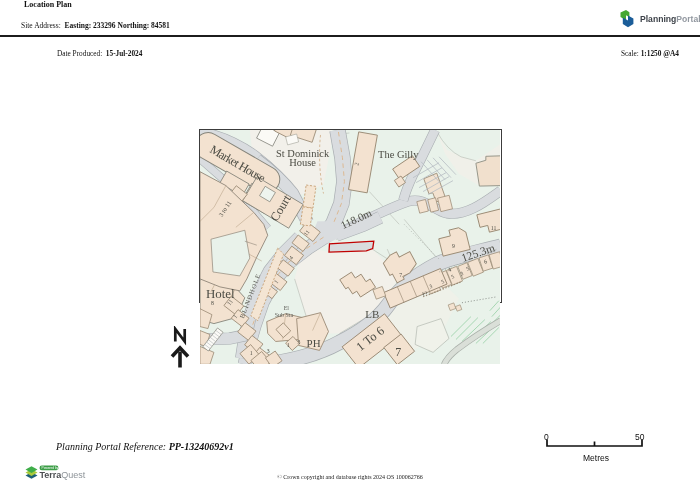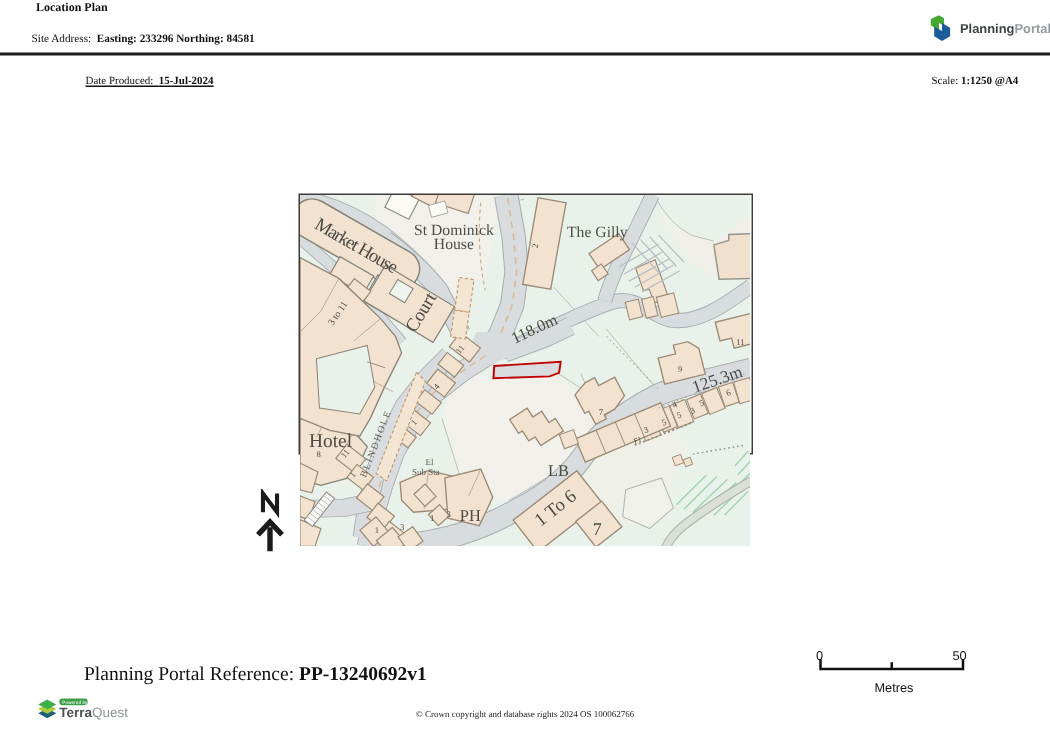--- a/index.html
+++ b/index.html
@@ -9,21 +9,21 @@
 </style>
 </head>
 <body>
 
 <div class="abs" style="left:24px;top:0;font-size:8px;font-weight:bold;color:#111;">Location Plan</div>
 
 <div class="abs" style="left:21px;top:21px;font-size:7.5px;color:#111;text-align:right;">Site Address:&nbsp; <b>Easting: 233296 Northing: 84581</b></div>
 
 <div class="abs" style="left:0;top:35.4px;width:700px;height:1.3px;background:#1c1c1c;"></div>
 
-<div class="abs" style="left:57px;top:49px;font-size:7.3px;color:#111;text-decoration:underline;">Date Produced:&nbsp; <b>15-Jul-2024</b></div>
+<div class="abs" style="left:57px;top:49px;font-size:7.3px;color:#111;">Date Produced:&nbsp; <b>15-Jul-2024</b></div>
 
 <div class="abs" style="left:585px;top:49px;font-size:7.3px;color:#111;margin-left:36px;">Scale:&nbsp;<b>1:1250 @A4</b></div>
 
 <div class="abs" style="left:618px;top:8px;width:92px;height:22px;">
 <svg width="92" height="22" viewBox="0 0 92 22">
 
   <path d="M2.5,4.6 L8,2.1 L11.4,4.2 L11.4,9.2 L8,7.3 L8,12.2 L2.5,8.9 Z" fill="#46a832"></path>
 
   <path d="M4.8,9.6 L10,12.6 L10,7.4 L15.4,10.5 L15.4,16.1 L10,19.3 L4.8,16.1 Z" fill="#1b5d99"></path>
 
@@ -359,21 +359,21 @@
 </div>
 
 <div class="abs" style="left:166px;top:326px;">
 <svg width="28" height="44" viewBox="0 0 28 44">
   <path d="M9.3,15.5 L9.3,3 L18.7,15.5 L18.7,3" stroke="#1a1a1a" stroke-width="2.7" fill="none"></path>
   <path d="M14,41.5 L14,25.5" stroke="#1a1a1a" stroke-width="3.6" fill="none"></path>
   <path d="M6,30.5 L14,22 L22,30.5" stroke="#1a1a1a" stroke-width="3.6" fill="none"></path>
 </svg>
 </div>
 
-<div class="abs" style="left:56px;top:441px;font-size:13px;color:#111;">Planning Portal Reference: <b>PP-13240692v1</b></div>
+<div class="abs" style="left:56px;top:441px;font-size:10px;color:#111;font-style:italic;">Planning Portal Reference: <b>PP-13240692v1</b></div>
 
 <div class="abs" style="left:24px;top:462px;width:70px;height:22px;">
 <svg width="70" height="22" viewBox="0 0 70 22">
 
   <path d="M1.5,13.5 L7.5,10.2 L13.5,13.5 L7.5,16.8 Z" fill="#1e6076"></path>
   <path d="M1.5,10.6 L7.5,7.3 L13.5,10.6 L7.5,13.9 Z" fill="#aacb3b"></path>
   <path d="M1.5,7.6 L7.5,4.3 L13.5,7.6 L7.5,10.9 Z" fill="#3fae49"></path>
 
   <rect x="15.5" y="3.6" width="19" height="4.6" rx="2.3" fill="#3c9e47"></rect>
   <text x="17.5" y="7.2" font-family="Liberation Sans, sans-serif" font-size="3.2" fill="#ffffff">Powered by</text>

